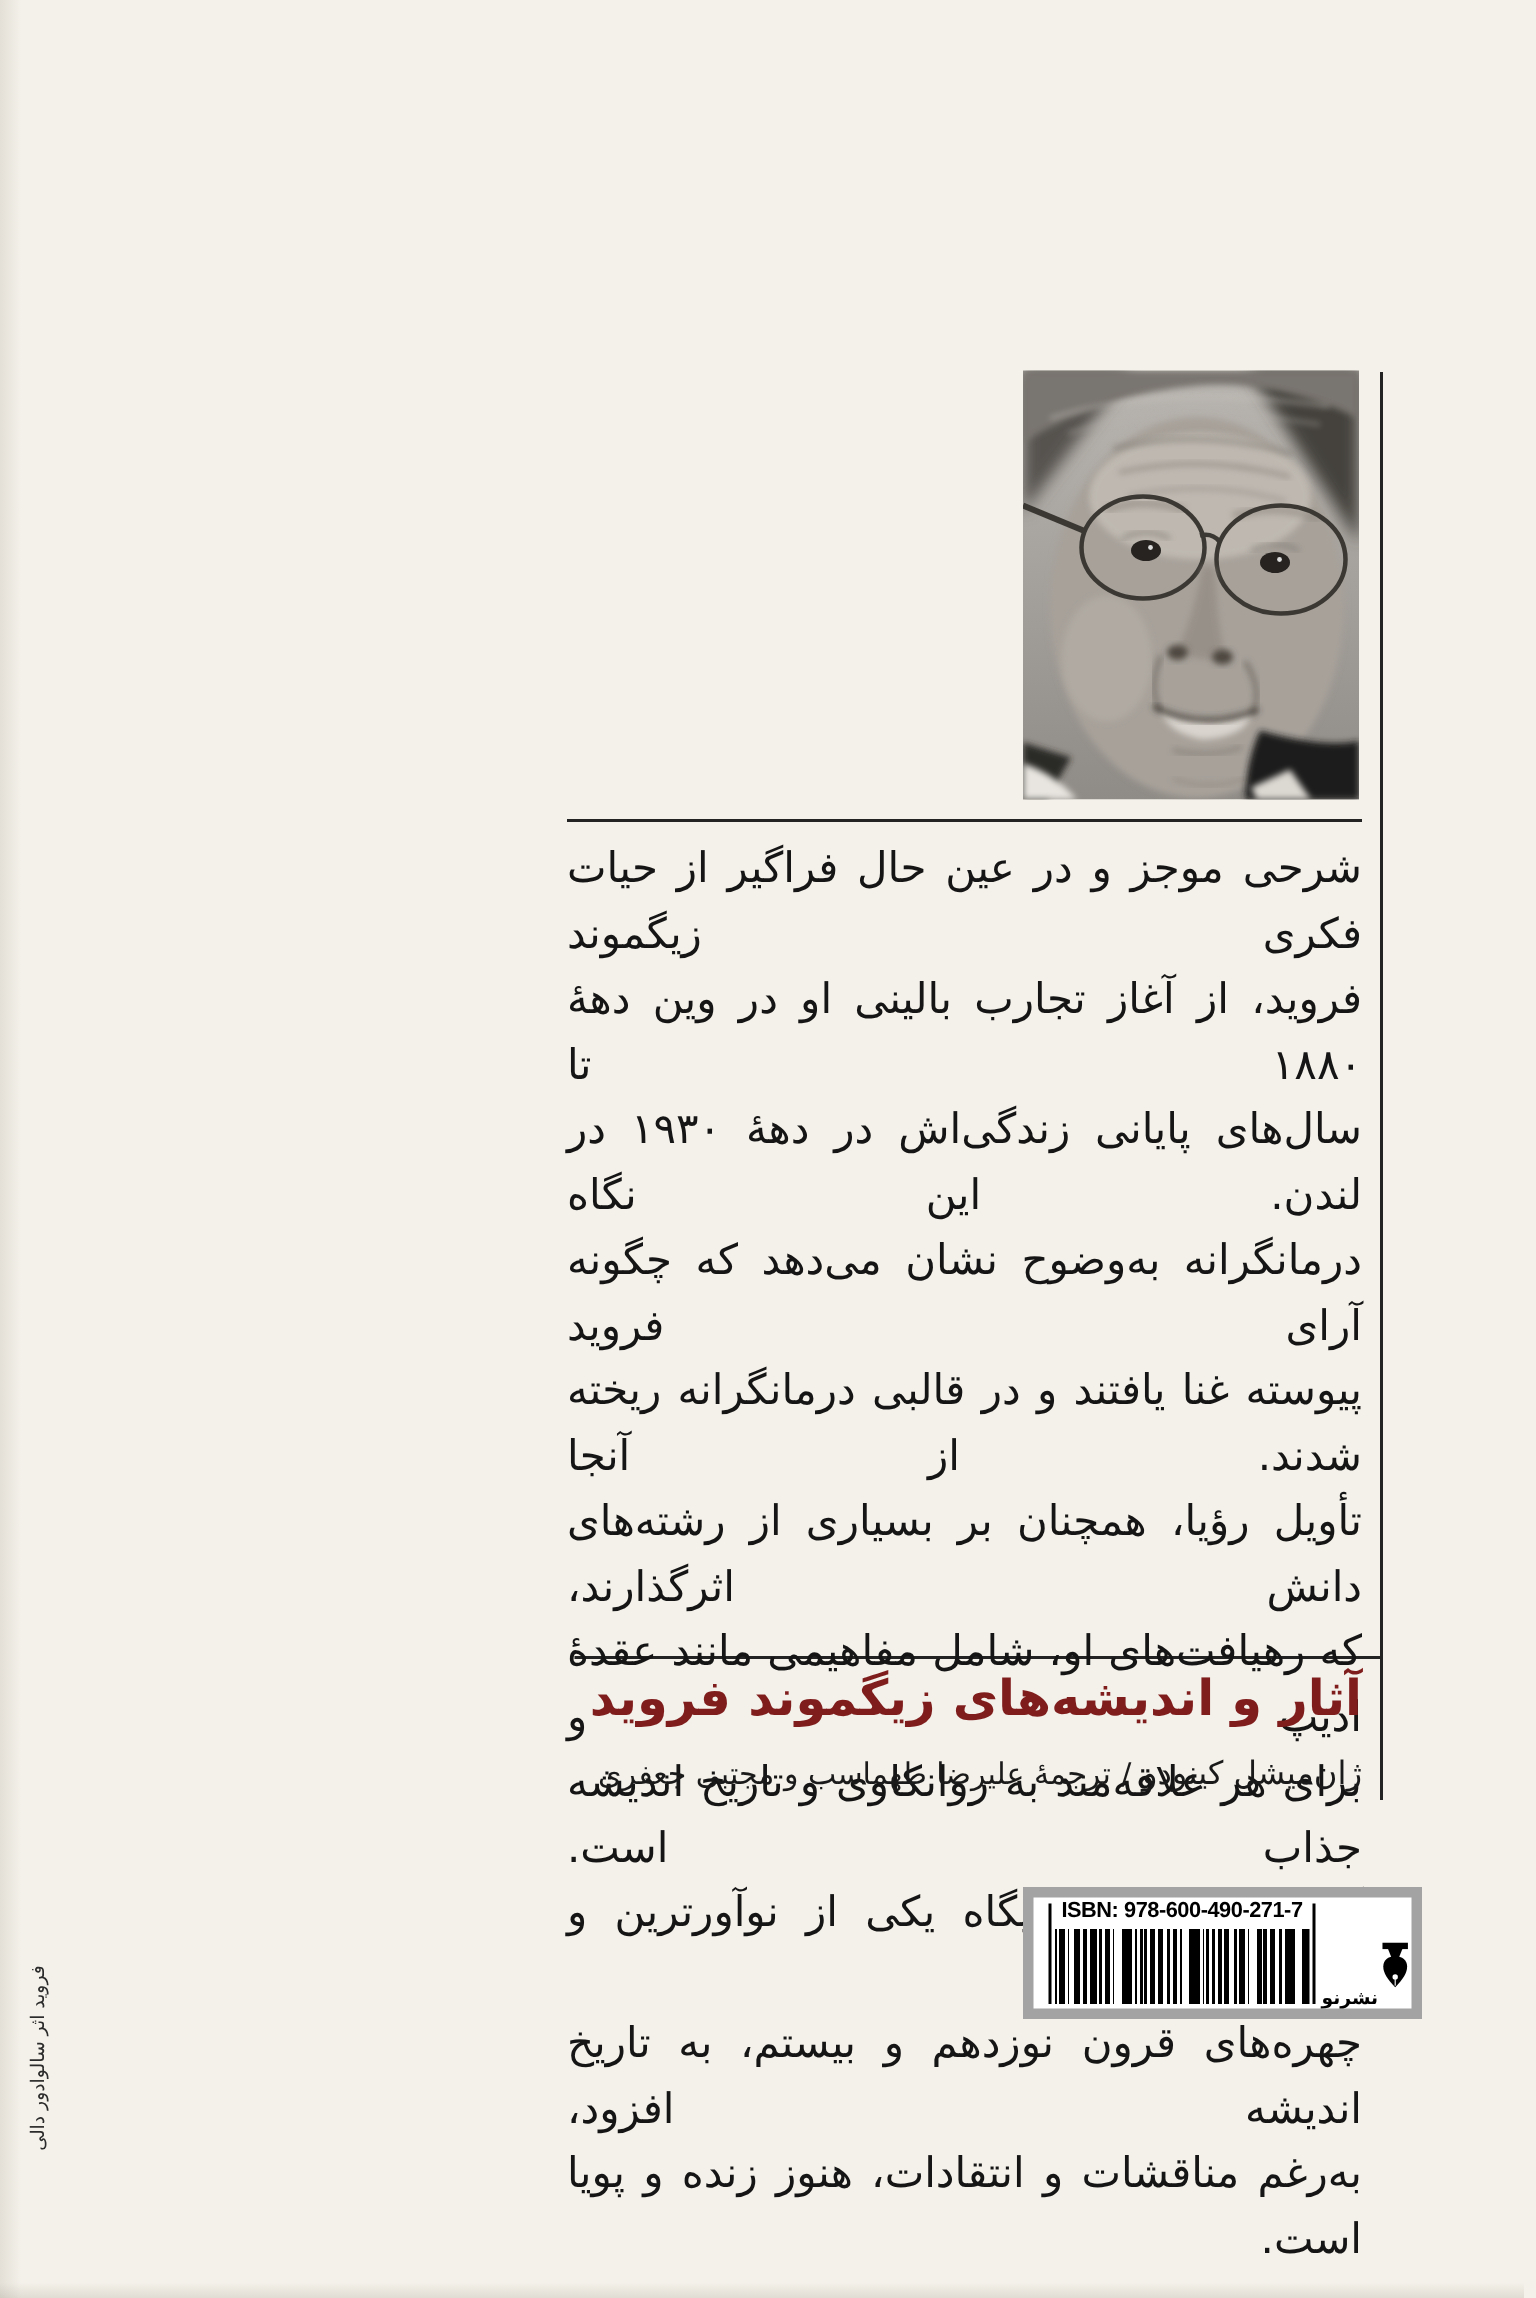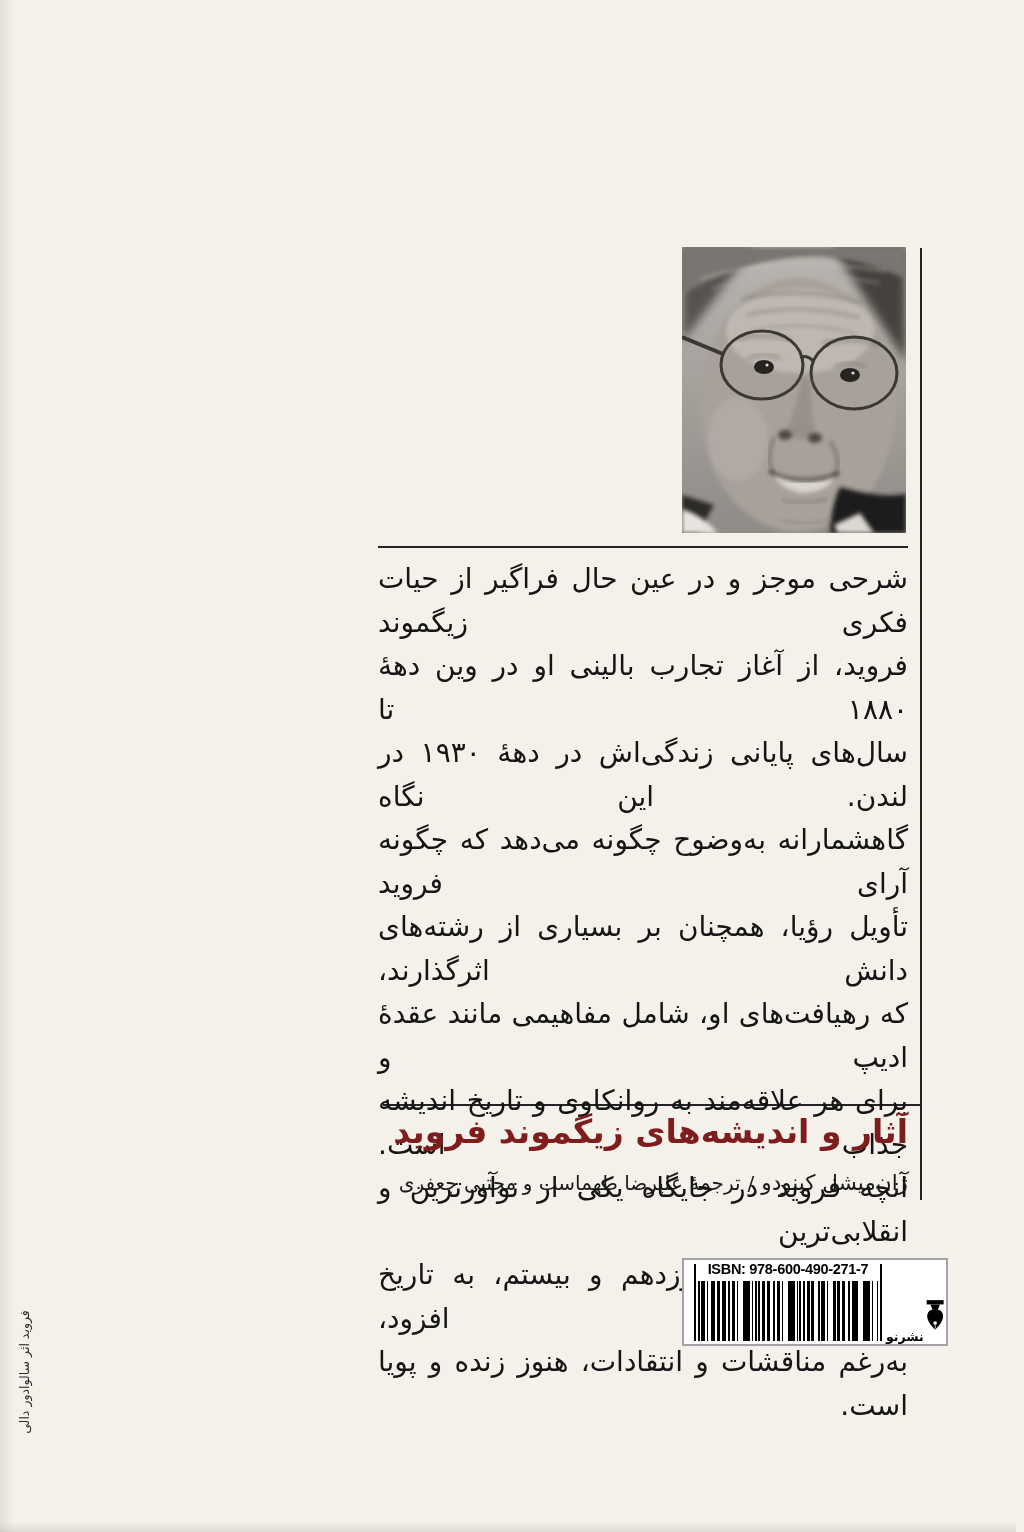--- a/index.html
+++ b/index.html
@@ -30,21 +30,21 @@
   
   .title{position:absolute;left:383px;top:1112px;width:525px;direction:rtl;text-align:right;
          font-size:33px;font-weight:bold;color:#7f1d1d;}
   .authorline{position:absolute;left:383px;top:1170px;width:525px;direction:rtl;text-align:right;
          font-size:20px;color:#1a1a1a;}
   .authorline .author{font-weight:normal;font-size:21.5px;}
   .authorline .divider{margin:0 7px;}
 
   
   .barcode-box{position:absolute;left:682px;top:1258px;width:266px;height:88px;background:#fff;
-         border:2px solid #a3a3a3;box-sizing:border-box;display:flex;}
+         border:7px solid #a3a3a3;box-sizing:border-box;display:flex;}
   .code-area{position:relative;flex:1;height:100%;}
   .isbn{position:absolute;left:14px;right:8px;top:1px;text-align:center;white-space:nowrap;
         font-family:"Liberation Sans",sans-serif;font-size:14.5px;font-weight:bold;
         letter-spacing:-.3px;color:#000;}
   .guard{position:absolute;top:4px;bottom:3px;width:2px;background:#000;}
   .guard.l{left:10px}.guard.r{right:4px}
   .bars{position:absolute;left:14px;right:8px;top:21px;bottom:3px;background-color:#fff;
     background-image:
       repeating-linear-gradient(90deg,#000 0 2px,rgba(0,0,0,0) 2px 4px,#000 4px 7px,rgba(0,0,0,0) 7px 9px,#000 9px 10px,rgba(0,0,0,0) 10px 15px),
       repeating-linear-gradient(90deg,rgba(0,0,0,0) 0 3px,#000 3px 6px,rgba(0,0,0,0) 6px 13px,#000 13px 15px,rgba(0,0,0,0) 15px 22px);}
@@ -117,21 +117,22 @@
   </div>
 
   <div class="vrule"></div>
   <div class="hrule top"></div>
   <div class="hrule mid"></div>
 
   <div class="desc">
     <div class="dline">شرحی موجز و در عین حال فراگیر از حیات فکری زیگموند</div>
     <div class="dline">فروید، از آغاز تجارب بالینی او در وین دهۀ ۱۸۸۰ تا</div>
     <div class="dline">سال‌های پایانی زندگی‌اش در دهۀ ۱۹۳۰ در لندن. این نگاه</div>
-    <div class="dline">گاهشمارانه به‌وضوح چگونه می‌دهد که چگونه آرای فروید</div>
+    <div class="dline">درمانگرانه به‌وضوح نشان می‌دهد که چگونه آرای فروید</div>
+    <div class="dline">پیوسته غنا یافتند و در قالبی درمانگرانه ریخته شدند. از آنجا</div>
     <div class="dline">تأویل رؤیا، همچنان بر بسیاری از رشته‌های دانش اثرگذارند،</div>
     <div class="dline">که رهیافت‌های او، شامل مفاهیمی مانند عقدۀ ادیپ و</div>
     <div class="dline">برای هر علاقه‌مند به روانکاوی و تاریخ اندیشه جذاب است.</div>
     <div class="dline">آنچه فروید در جایگاه یکی از نوآورترین و انقلابی‌ترین</div>
     <div class="dline">چهره‌های قرون نوزدهم و بیستم، به تاریخ اندیشه افزود،</div>
     <div class="dline last">به‌رغم مناقشات و انتقادات، هنوز زنده و پویا است.</div>
   </div>
 
   <div class="title">آثار و اندیشه‌های زیگموند فروید</div>
   <div class="authorline">

